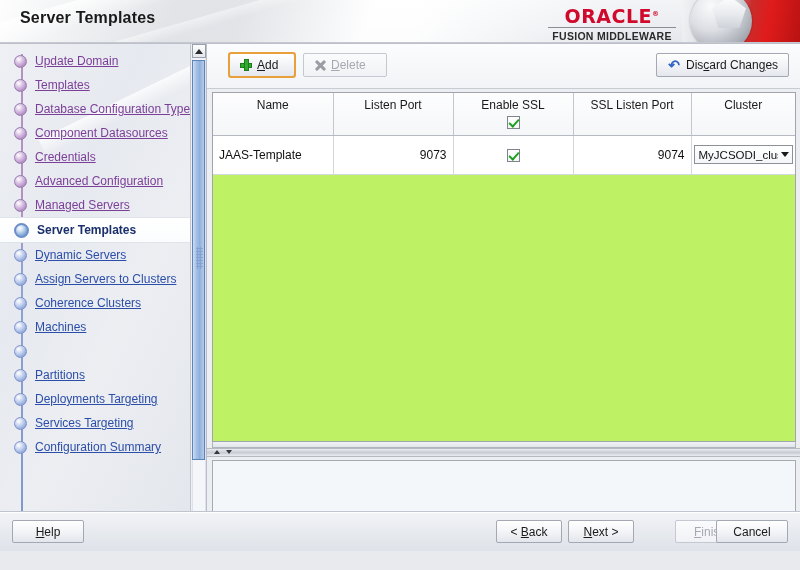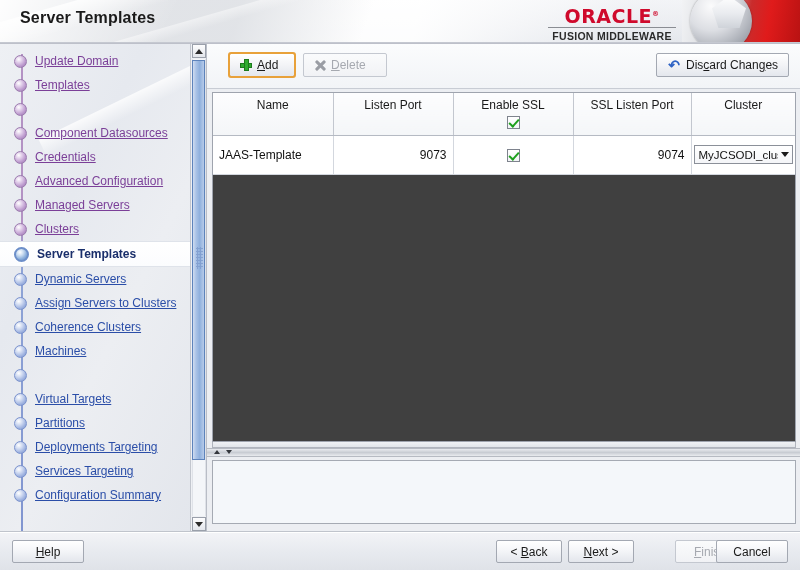--- a/index.html
+++ b/index.html
@@ -336,21 +336,21 @@
     font-weight: bold;
   }
 
   .underline-key { text-decoration: underline; }
 
   
   .table-wrap {
     position: absolute;
     left: 5px; top: 48px;
     width: 584px; height: 350px;
-    background: #404040;
+    background: #bef264;
     border: 1px solid #9fa4ae;
     box-sizing: border-box;
     overflow: hidden;
   }
   table.grid {
     width: 100%;
     border-collapse: collapse;
     table-layout: fixed;
     font-size: 12px;
   }
@@ -478,21 +478,21 @@
     left: 5px; top: 416px;
     width: 584px; height: 64px;
     background: #f4f7fa;
     border: 1px solid #a5aab3;
     box-sizing: border-box;
   }
 
   
   .bottombar {
     position: absolute;
-    left: 0; top: 531px;
+    left: 0; top: 511px;
     width: 800px; height: 39px;
     background: linear-gradient(180deg, #f3f4f7 0%, #e7eaef 52%, #dfe2e8 100%);
     border-top: 1px solid #c0c4cc;
   }
   .bottombar:before {
     content: "";
     position: absolute;
     left: 0; top: 0; right: 0; height: 1px;
     background: #ffffff;
   }
@@ -558,41 +558,38 @@
         <li class="nav-item visited">
           <span class="nav-node"></span>
           <span class="nav-label">Update Domain</span>
         </li>
         <li class="nav-item visited">
           <span class="nav-node"></span>
           <span class="nav-label">Templates</span>
         </li>
         <li class="nav-item visited">
           <span class="nav-node"></span>
+          <span class="nav-label">Database Configuration Type</span>
         </li>
         <li class="nav-item visited">
           <span class="nav-node"></span>
           <span class="nav-label">Component Datasources</span>
         </li>
         <li class="nav-item visited">
           <span class="nav-node"></span>
           <span class="nav-label">Credentials</span>
         </li>
         <li class="nav-item visited">
           <span class="nav-node"></span>
           <span class="nav-label">Advanced Configuration</span>
         </li>
         <li class="nav-item visited">
           <span class="nav-node"></span>
           <span class="nav-label">Managed Servers</span>
         </li>
-        <li class="nav-item visited">
-          <span class="nav-node"></span>
-          <span class="nav-label">Clusters</span>
-        </li>
         <li class="nav-item current">
           <span class="nav-node"></span>
           <span class="nav-label">Server Templates</span>
         </li>
         <li class="nav-item future">
           <span class="nav-node"></span>
           <span class="nav-label">Dynamic Servers</span>
         </li>
         <li class="nav-item future">
           <span class="nav-node"></span>
@@ -601,24 +598,20 @@
         <li class="nav-item future">
           <span class="nav-node"></span>
           <span class="nav-label">Coherence Clusters</span>
         </li>
         <li class="nav-item future">
           <span class="nav-node"></span>
           <span class="nav-label">Machines</span>
         </li>
         <li class="nav-item future">
           <span class="nav-node"></span>
-        </li>
-        <li class="nav-item future">
-          <span class="nav-node"></span>
-          <span class="nav-label">Virtual Targets</span>
         </li>
         <li class="nav-item future">
           <span class="nav-node"></span>
           <span class="nav-label">Partitions</span>
         </li>
         <li class="nav-item future">
           <span class="nav-node"></span>
           <span class="nav-label">Deployments Targeting</span>
         </li>
         <li class="nav-item future">

